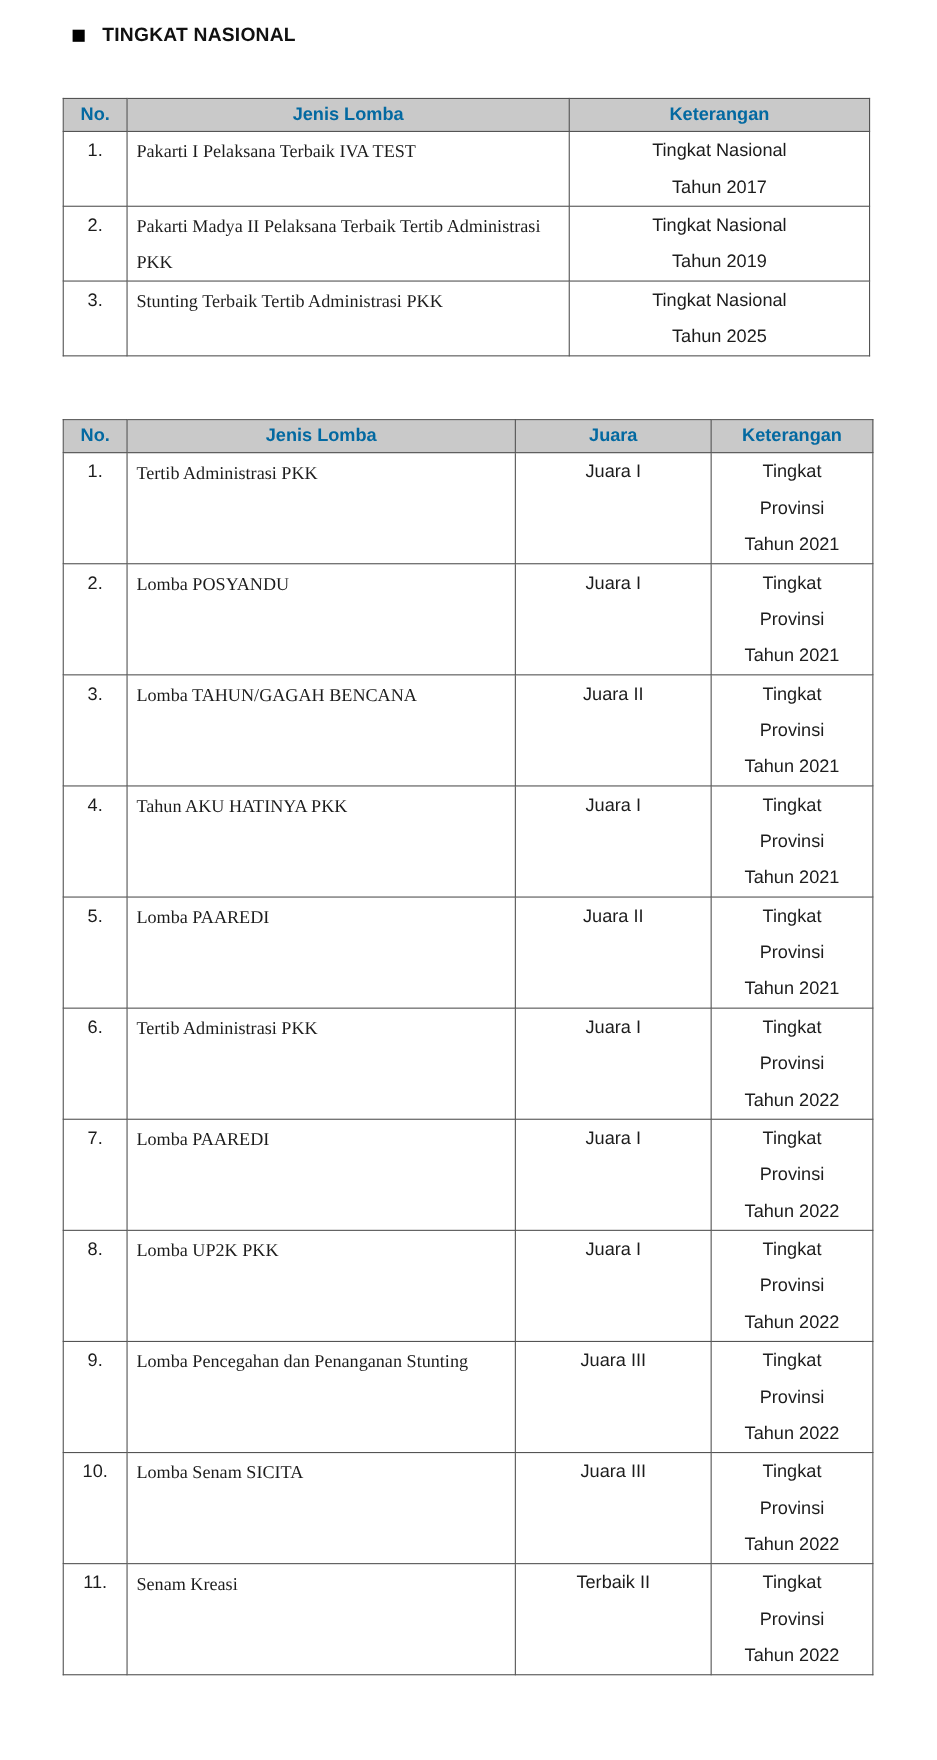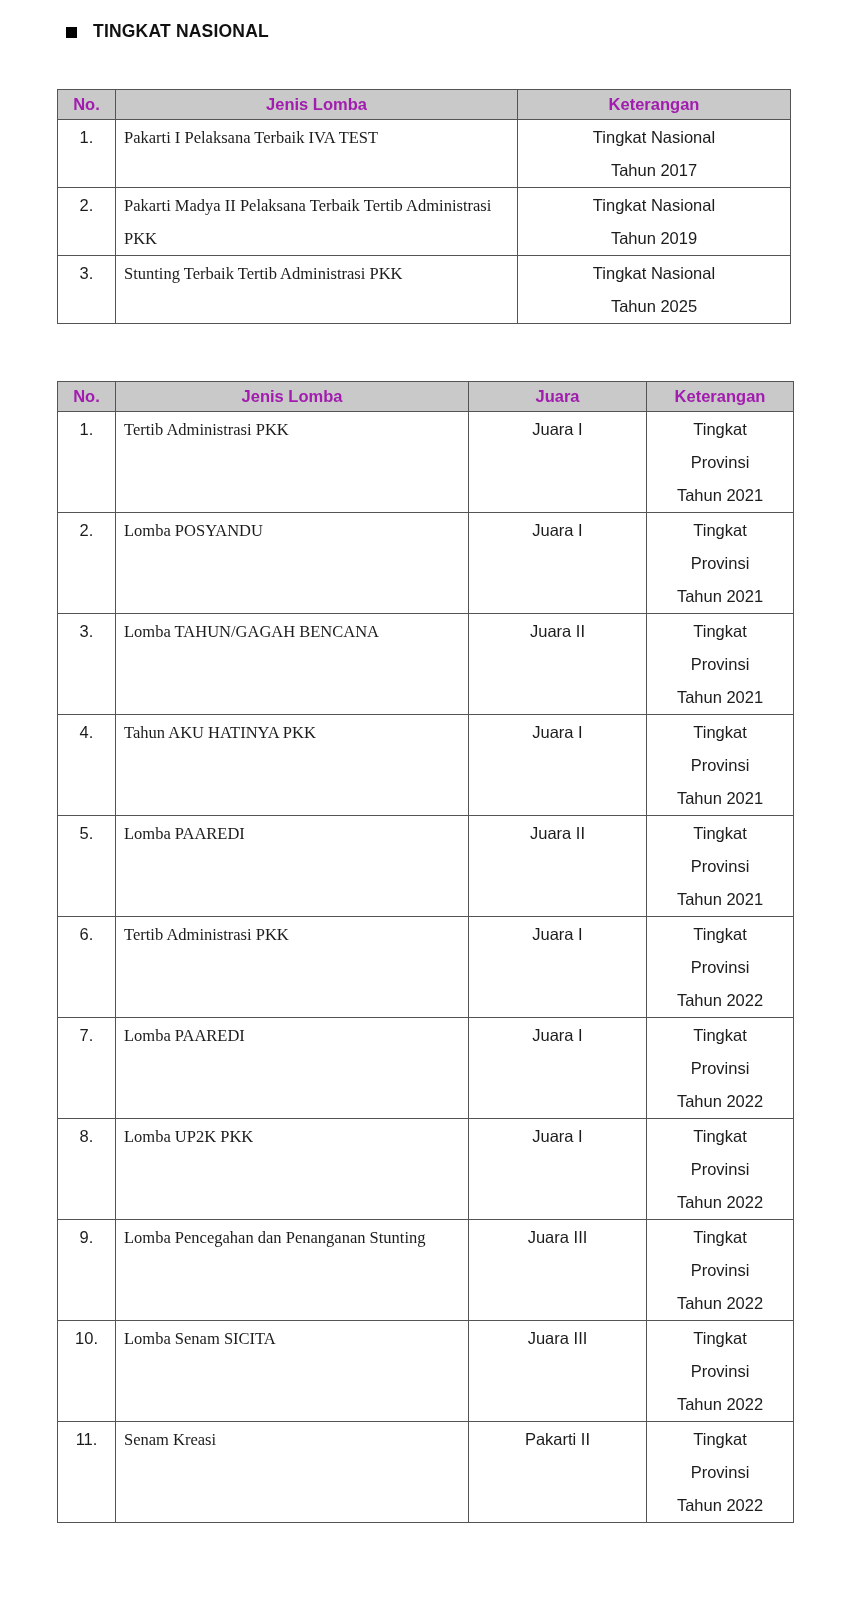--- a/index.html
+++ b/index.html
@@ -40,21 +40,21 @@
     margin-left: 57px;
   }
   th, td { border: 1.6px solid #545454; }
   th {
     background: #c9c9c9;
     font-size: 16.5px;
     font-weight: bold;
     text-align: center;
     height: 30px;
     padding: 2px 4px;
-    color: #a21caf;
+    color: #0369a1;
   }
   td {
     font-size: 16.5px;
     vertical-align: top;
     line-height: 33px;
     padding: 1px 8px 0 8px;
     overflow: hidden;
   }
   .t1 { width: 733px; }
   .t2 { width: 736px; }
@@ -233,21 +233,21 @@
           <td class="c-center">Juara III</td>
           <td class="c-center">
             <div>Tingkat</div>
             <div>Provinsi</div>
             <div>Tahun 2022</div>
           </td>
         </tr>
         <tr>
           <td class="c-center">11.</td>
           <td class="c-left">Senam Kreasi</td>
-          <td class="c-center">Pakarti II</td>
+          <td class="c-center">Terbaik II</td>
           <td class="c-center">
             <div>Tingkat</div>
             <div>Provinsi</div>
             <div>Tahun 2022</div>
           </td>
         </tr>
       </tbody>
   </table>
 
 </div>

